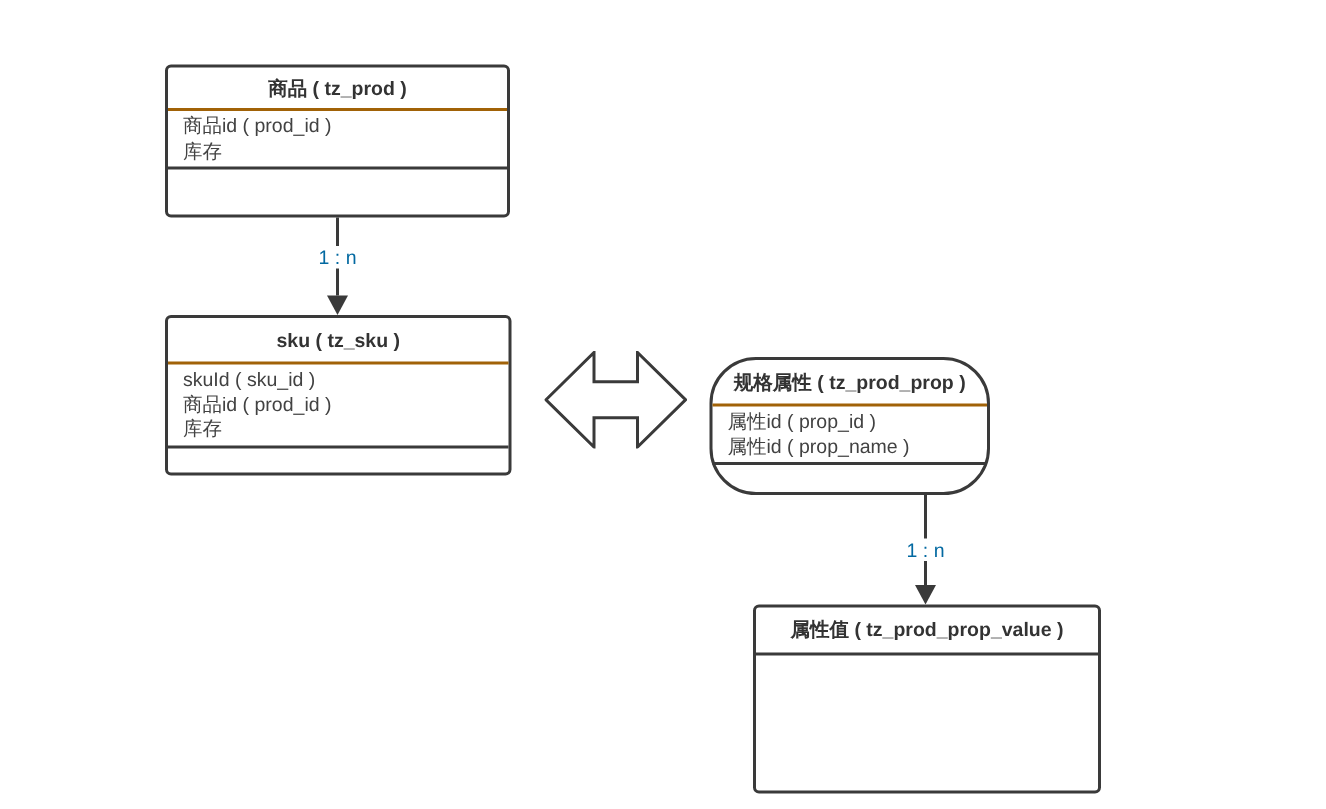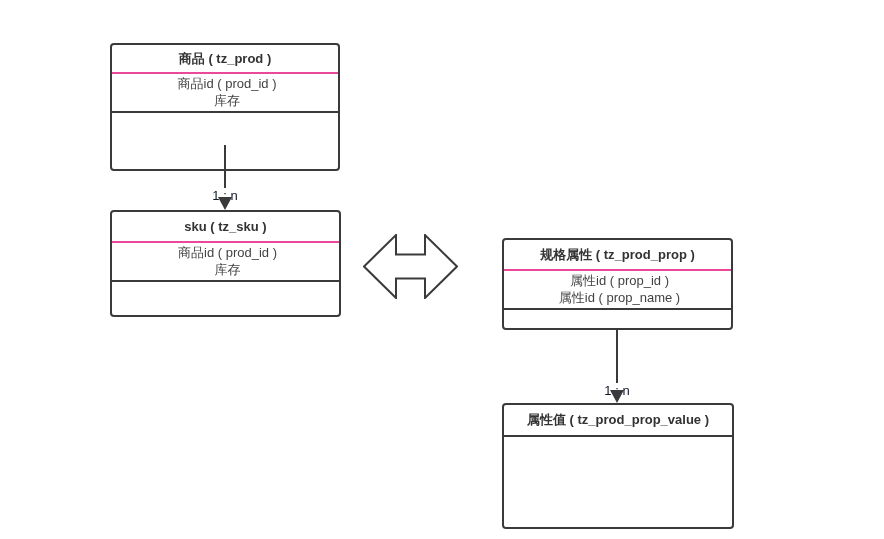--- a/index.html
+++ b/index.html
@@ -30,27 +30,26 @@
     display: flex;
     align-items: center;
     justify-content: center;
     font-weight: bold;
     font-size: 13px;
     color: #333333;
     white-space: nowrap;
   }
   .entity .fields {
     flex: 0 0 auto;
-    border-top: 2px solid #ec4899;
+    border-top: 2px solid #a16207;
     padding: 2px 6px 2px 10px;
     font-size: 13px;
     line-height: 16.5px;
     white-space: nowrap;
     overflow: hidden;
-    text-align: center;
   }
   .entity .empty-section {
     flex: 1 1 auto;
     border-top: 2px solid #3a3a3a;
   }
   .connector {
     position: absolute;
     width: 70px;
   }
   .connector .line {
@@ -61,23 +60,22 @@
     width: 2px;
     background: #3a3a3a;
   }
   .connector .rel-label {
     position: absolute;
     left: 50%;
     transform: translateX(-50%);
     background: #ffffff;
     padding: 0 3px;
     font-size: 13px;
-    color: #0f172a;
+    color: #0369a1;
     white-space: nowrap;
-    margin-top: 24px;
   }
   .connector .arrowhead {
     position: absolute;
     left: 50%;
     transform: translateX(-50%);
     bottom: 0;
     width: 0;
     height: 0;
     border-left: 7px solid transparent;
     border-right: 7px solid transparent;
@@ -87,49 +85,50 @@
     position: absolute;
     left: 363px;
     top: 234px;
   }
 </style>
 </head>
 <body>
 
 <div class="canvas">
 
-  <div class="entity" style="left:110px; top:43px; width:230px; height:128px;">
+  <div class="entity" style="left:110px; top:43px; width:230px; height:102px;">
     <div class="title" style="height:27px;">商品 ( tz_prod )</div>
     <div class="fields">
       <div>商品id ( prod_id )</div>
       <div>库存</div>
     </div>
     <div class="empty-section"></div>
   </div>
 
   <div class="connector" style="left:190px; top:145px; height:65px;">
     <div class="line" style="height:52px;"></div>
     <div class="rel-label" style="top:19px;">1 : n</div>
     <div class="arrowhead"></div>
   </div>
 
   <div class="entity" style="left:110px; top:210px; width:231px; height:107px;">
     <div class="title" style="height:29px;border-radius:13px;">sku ( tz_sku )</div>
     <div class="fields">
+      <div>skuId ( sku_id )</div>
       <div>商品id ( prod_id )</div>
       <div>库存</div>
     </div>
     <div class="empty-section"></div>
   </div>
 
   <svg class="double-arrow" width="95" height="65" viewBox="0 0 95 65">
     <polygon points="1,32.5 33,1 33,20.5 62,20.5 62,1 94,32.5 62,64 62,44.5 33,44.5 33,64" fill="#ffffff" stroke="#3a3a3a" stroke-width="2" stroke-linejoin="miter"></polygon>
   </svg>
 
-  <div class="entity" style="left:502px; top:238px; width:231px; height:92px;">
+  <div class="entity" style="left:473px; top:238px; width:187px; height:92px;border-radius:31px;">
     <div class="title" style="height:29px;">规格属性 ( tz_prod_prop )</div>
     <div class="fields">
       <div>属性id ( prop_id )</div>
       <div>属性id ( prop_name )</div>
     </div>
     <div class="empty-section"></div>
   </div>
 
   <div class="connector" style="left:582px; top:330px; height:73px;">
     <div class="line" style="height:60px;"></div>

